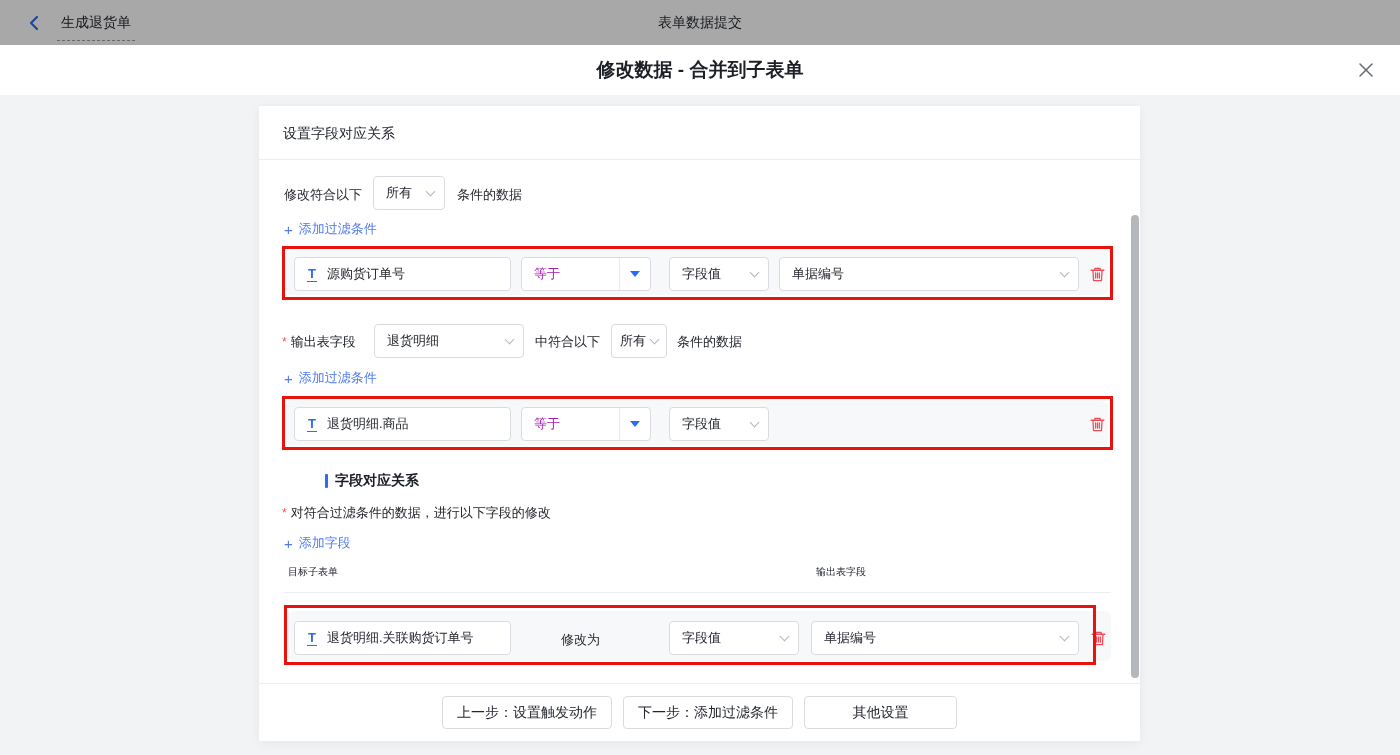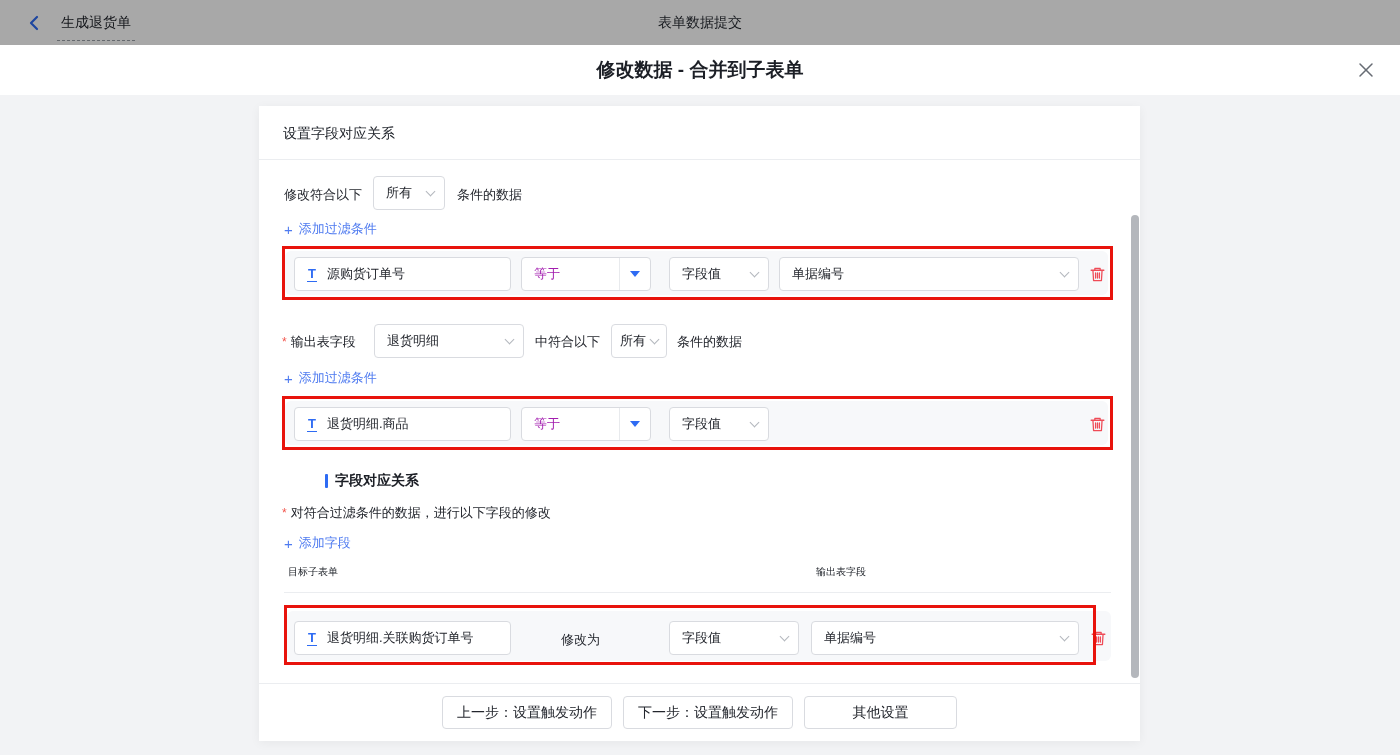--- a/index.html
+++ b/index.html
@@ -190,16 +190,16 @@
   </div>
   <svg class="trash" style="left:831px; top:524px;" viewBox="0 0 16 16">
       <path d="M2 4h12M5.5 4V2.3h5V4M3.7 4l.6 9.7h7.4l.6-9.7M6.2 6.5v4.8M8 6.5v4.8M9.8 6.5v4.8" fill="none" stroke="#ef4b57" stroke-width="1.2" stroke-linecap="round" stroke-linejoin="round"></path>
     </svg>
   <div class="red-box" style="left:25px; top:499px; width:812px; height:60px;"></div>
 
   <div class="scroll-thumb"></div>
 
   <div class="card-footer">
     <button class="f-btn w170">上一步：设置触发动作</button>
-    <button class="f-btn w170">下一步：设置触发动作</button>
+    <button class="f-btn w170">下一步：添加过滤条件</button>
     <button class="f-btn w153">其他设置</button>
   </div>
 </div>
 
 </body></html>

